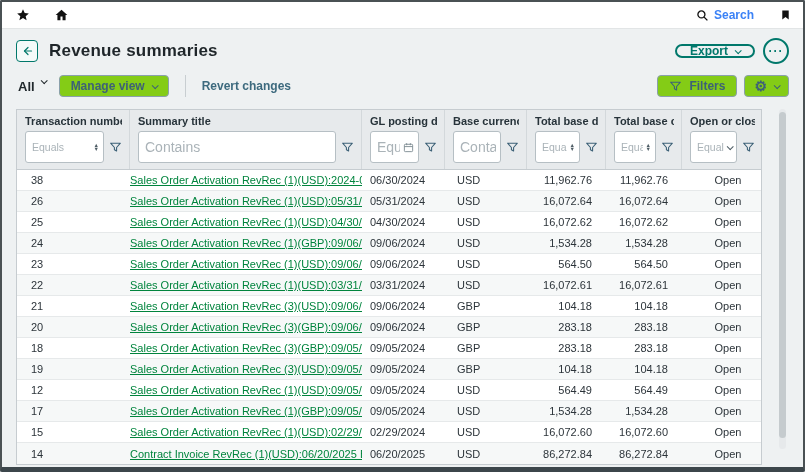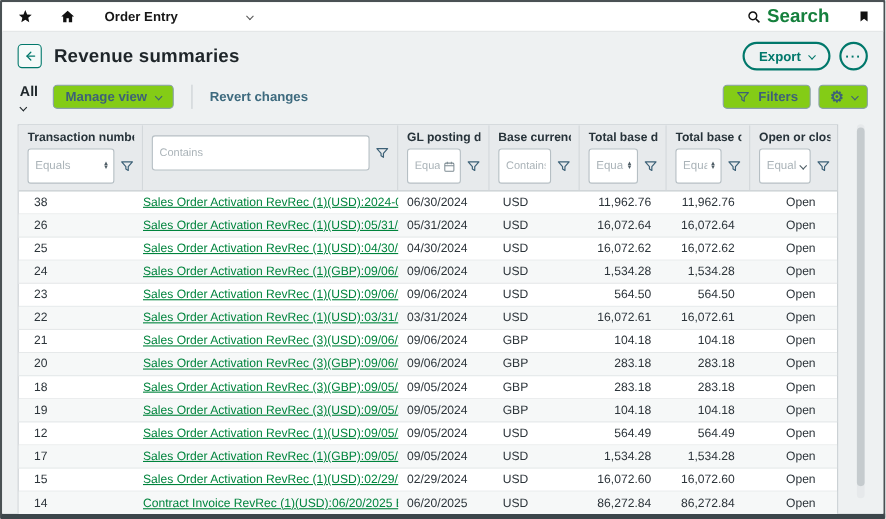--- a/index.html
+++ b/index.html
@@ -14,59 +14,59 @@
     height:27px; background:#ffffff; border-bottom:1px solid #e2e5e6;
     display:flex; align-items:center; padding:0 12px; color:#111;
   }
   .topbar .icon{ display:inline-flex; align-items:center; justify-content:center; }
   .tb-star{ margin-left:2px; }
   .tb-home{ margin-left:24px; }
   .nav-module{ display:flex; align-items:center; margin-left:26px; cursor:pointer; }
   .nav-module .lbl{ font-size:12px; font-weight:bold; color:#161616; }
   .nav-module .chev{ margin-left:62px; color:#5a5a5a; }
   .tb-right{ margin-left:auto; display:flex; align-items:center; gap:26px; }
-  .tb-search{ display:flex; align-items:center; gap:5px; font-size:17px; font-weight:bold; color:#15803d; cursor:pointer; }
+  .tb-search{ display:flex; align-items:center; gap:5px; font-size:12px; font-weight:bold; color:#3b82f6; cursor:pointer; }
   .chev{ width:5px; height:5px; border-right:1.5px solid currentColor; border-bottom:1.5px solid currentColor;
          display:inline-block; transform:rotate(45deg) translateY(-1px); }
   
   .page{ padding:0 14px; }
   .page-header{ display:flex; align-items:center; padding:9px 0 5px 0; }
   .back-btn{ width:22px; height:22px; border:1px solid var(--teal); border-radius:4px; background:#f4faf9;
              color:var(--teal); display:flex; align-items:center; justify-content:center; font-size:13px; cursor:pointer; }
   .page-title{ font-size:17px; font-weight:bold; color:#1f262a; margin-left:11px; letter-spacing:.2px; }
   .ph-right{ margin-left:auto; display:flex; align-items:center; gap:8px; }
   .export-btn{ display:flex; align-items:center; gap:7px; border:2px solid var(--teal); color:var(--teal);
-               border-radius:15px; height:26px; padding:0 13px; font-size:12px; font-weight:bold; background:transparent; cursor:pointer; }
+               border-radius:15px; height:14px; padding:0 13px; font-size:12px; font-weight:bold; background:transparent; cursor:pointer; }
   .more-btn{ width:26px; height:26px; border-radius:50%; border:2px solid var(--teal); color:var(--teal);
              background:transparent; font-size:12px; font-weight:bold; letter-spacing:1px; line-height:1;
              display:flex; align-items:center; justify-content:center; cursor:pointer; }
   
   .toolbar{ display:flex; align-items:center; padding:6px 0 12px 2px; }
-  .scope{ display:flex; align-items:flex-start; gap:6px; font-size:13px; font-weight:bold; color:#20282c; cursor:pointer;flex-direction:column; }
+  .scope{ display:flex; align-items:flex-start; gap:6px; font-size:13px; font-weight:bold; color:#20282c; cursor:pointer; }
   .btn-outline{ display:flex; align-items:center; gap:7px; border:1px solid #8aa0ab; border-radius:4px;
                 color:var(--blue); font-size:12px; font-weight:bold; height:22px; padding:0 11px;
                 background:#84cc16; cursor:pointer; }
   .manage-btn{ margin-left:13px; }
   .vdiv{ width:1px; height:22px; background:#c8ced1; margin:0 16px; }
   .revert-link{ font-size:12px; font-weight:bold; color:#3d6a7e; text-decoration:none; cursor:pointer; }
   .tbar-right{ margin-left:auto; display:flex; align-items:center; gap:7px;border-radius:11px; }
   .gear-btn{ padding:0 9px; }
   .gear-glyph{ font-size:14px; line-height:1; }
   
   .table-area{ display:flex; align-items:flex-start; }
   .grid{ width:746px; border:1px solid #c6ccd0; background:#fff; }
   .hrow{ display:grid; grid-template-columns:113px 232px 83px 82px 79px 76px 80px;
          background:#e7eaec; border-bottom:1px solid #c6ccd0; }
   .hcell{ padding:5px 7px 6px 8px; border-right:1px solid #d3d8db; }
   .hcell:last-child{ border-right:none; }
   .hcell .hlabel{ font-size:11px; font-weight:bold; color:#27333a; white-space:nowrap; overflow:hidden; cursor:pointer; }
   .frow{ display:flex; align-items:center; gap:5px; margin-top:4px; }
   .fctrl{ flex:1; min-width:0; height:32px; border:1px solid #b6bfc4; border-radius:3px; background:#fff;
           display:flex; align-items:center; padding:0 4px 0 6px; gap:3px; cursor:pointer; overflow:hidden; }
-  .fctrl input{ border:none; outline:none; width:100%; min-width:0; font-size:10px; color:#3c4a52;
+  .fctrl input{ border:none; outline:none; width:100%; min-width:0; font-size:14px; color:#3c4a52;
                 font-family:"Liberation Sans", sans-serif; background:transparent; }
   .fctrl input::placeholder{ color:#aab3b8; }
   .fctrl .ph{ flex:1; min-width:0; font-size:10.5px; color:#aab3b8; white-space:nowrap; overflow:hidden; }
   .updown{ display:flex; flex-direction:column; line-height:4px; font-size:5.5px; color:#4e5d65; }
   .fchev{ color:#4e5d65; flex:none; }
   .cal-icon, .funnel{ flex:none; display:inline-flex; cursor:pointer; }
   .row{ display:grid; grid-template-columns:113px 232px 83px 82px 79px 76px 80px;
         height:21px; align-items:center; font-size:11px; color:#2c343a; border-bottom:1px solid #e6e9ea; }
   .row:nth-child(even){ background:#f6f8f8; }
   .row:last-child{ border-bottom:none; }
@@ -91,24 +91,20 @@
     <span class="icon tb-star">
       <svg width="14" height="14" viewBox="0 0 24 24">
           <path d="M12 2l2.9 6.7 7.1.6-5.4 4.7 1.6 7-6.2-3.8-6.2 3.8 1.6-7L2 9.3l7.1-.6z" fill="#111"></path>
         </svg>
     </span>
     <span class="icon tb-home">
       <svg width="15" height="14" viewBox="0 0 24 24">
           <path d="M12 3l10 9h-3v9h-5.2v-6.4H10.2V21H5v-9H2z" fill="#111"></path>
         </svg>
     </span>
-    <span class="nav-module">
-      <span class="lbl">Order Entry</span>
-      <span class="chev"></span>
-    </span>
     <span class="tb-right">
       <span class="tb-search">
         <span class="icon">
           <svg width="13" height="13" viewBox="0 0 24 24">
               <circle cx="10" cy="10" r="6.5" fill="none" stroke="#111" stroke-width="2.4"></circle>
               <line x1="15" y1="15" x2="21" y2="21" stroke="#111" stroke-width="2.6"></line>
             </svg>
         </span>
         <span>Search</span>
       </span>
@@ -182,20 +178,21 @@
                   </span>
                 </div>
                 <span class="funnel">
                   <svg width="13" height="13" viewBox="0 0 24 24">
                     <path d="M3 4h18l-7 8v6.5L10 16v-4z" fill="none" stroke="#3d6177" stroke-width="2" stroke-linejoin="round"></path>
                   </svg>
                 </span>
               </div>
             </div>
             <div class="hcell">
+              <div class="hlabel">Summary title</div>
               <div class="frow">
                 <div class="fctrl">
                   <input placeholder="Contains" style="">
                 </div>
                 <span class="funnel">
                   <svg width="13" height="13" viewBox="0 0 24 24">
                     <path d="M3 4h18l-7 8v6.5L10 16v-4z" fill="none" stroke="#3d6177" stroke-width="2" stroke-linejoin="round"></path>
                   </svg>
                 </span>
               </div>

